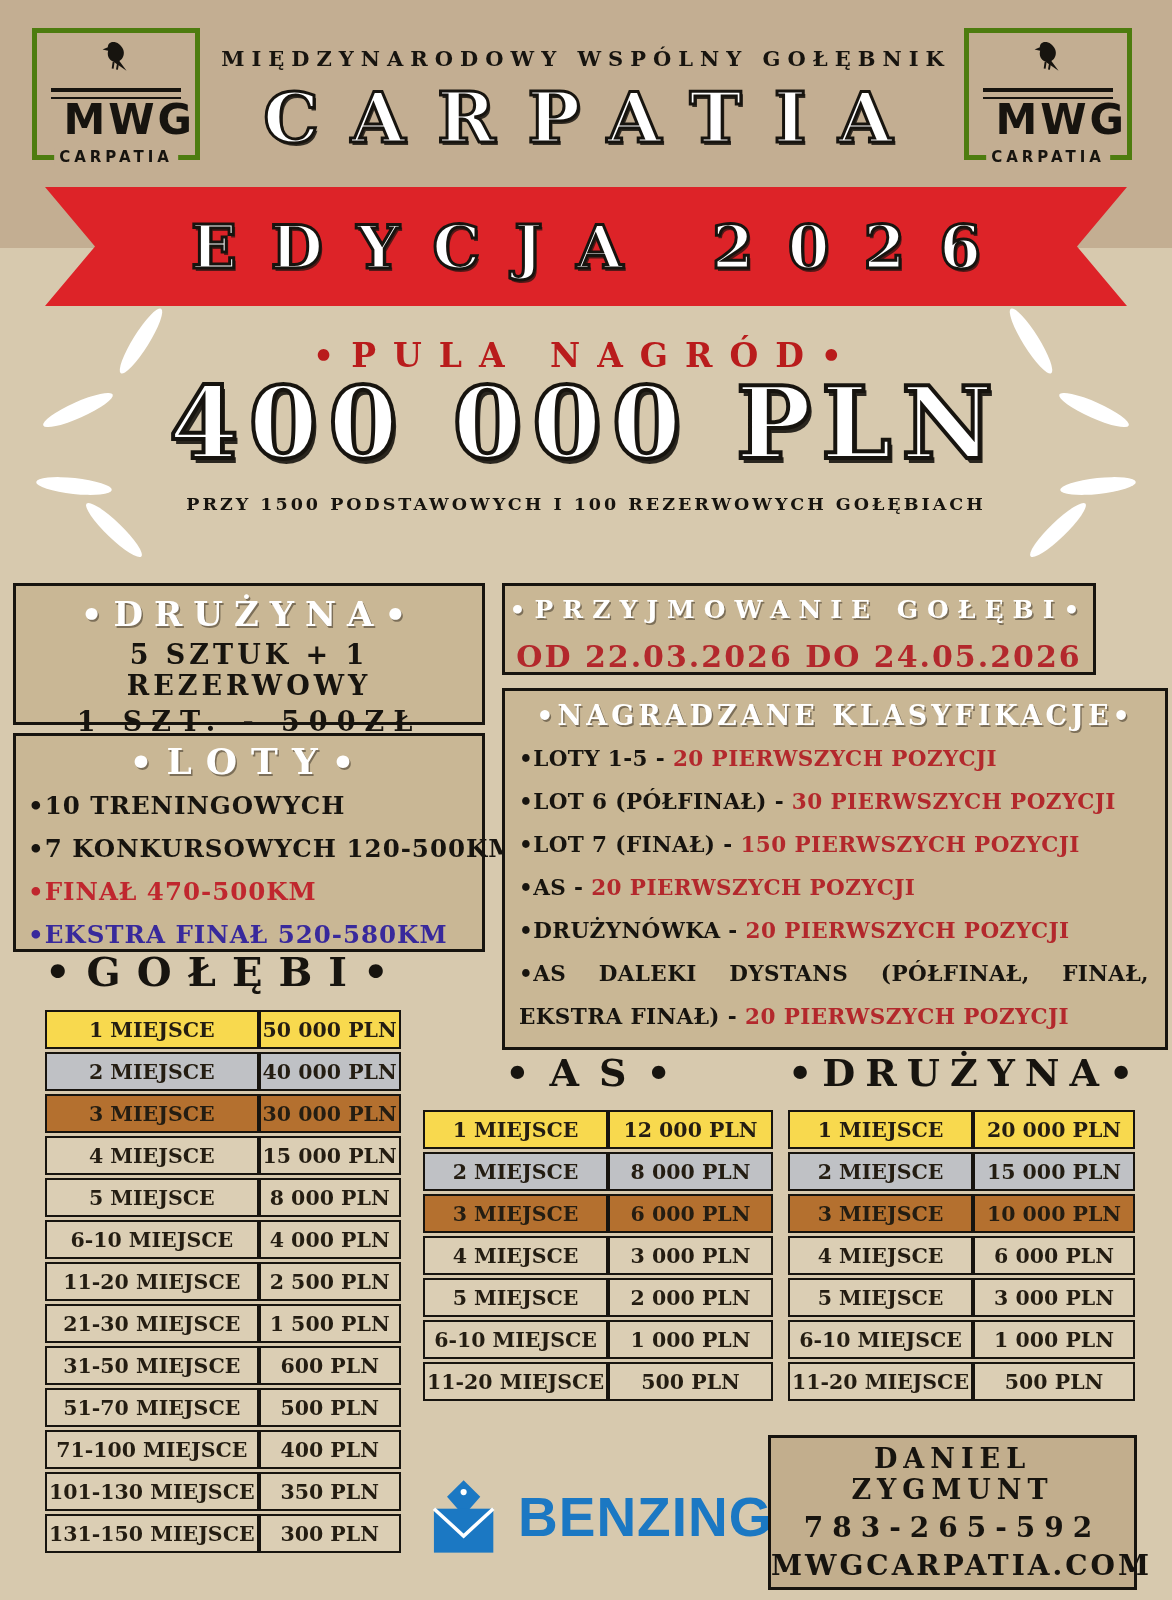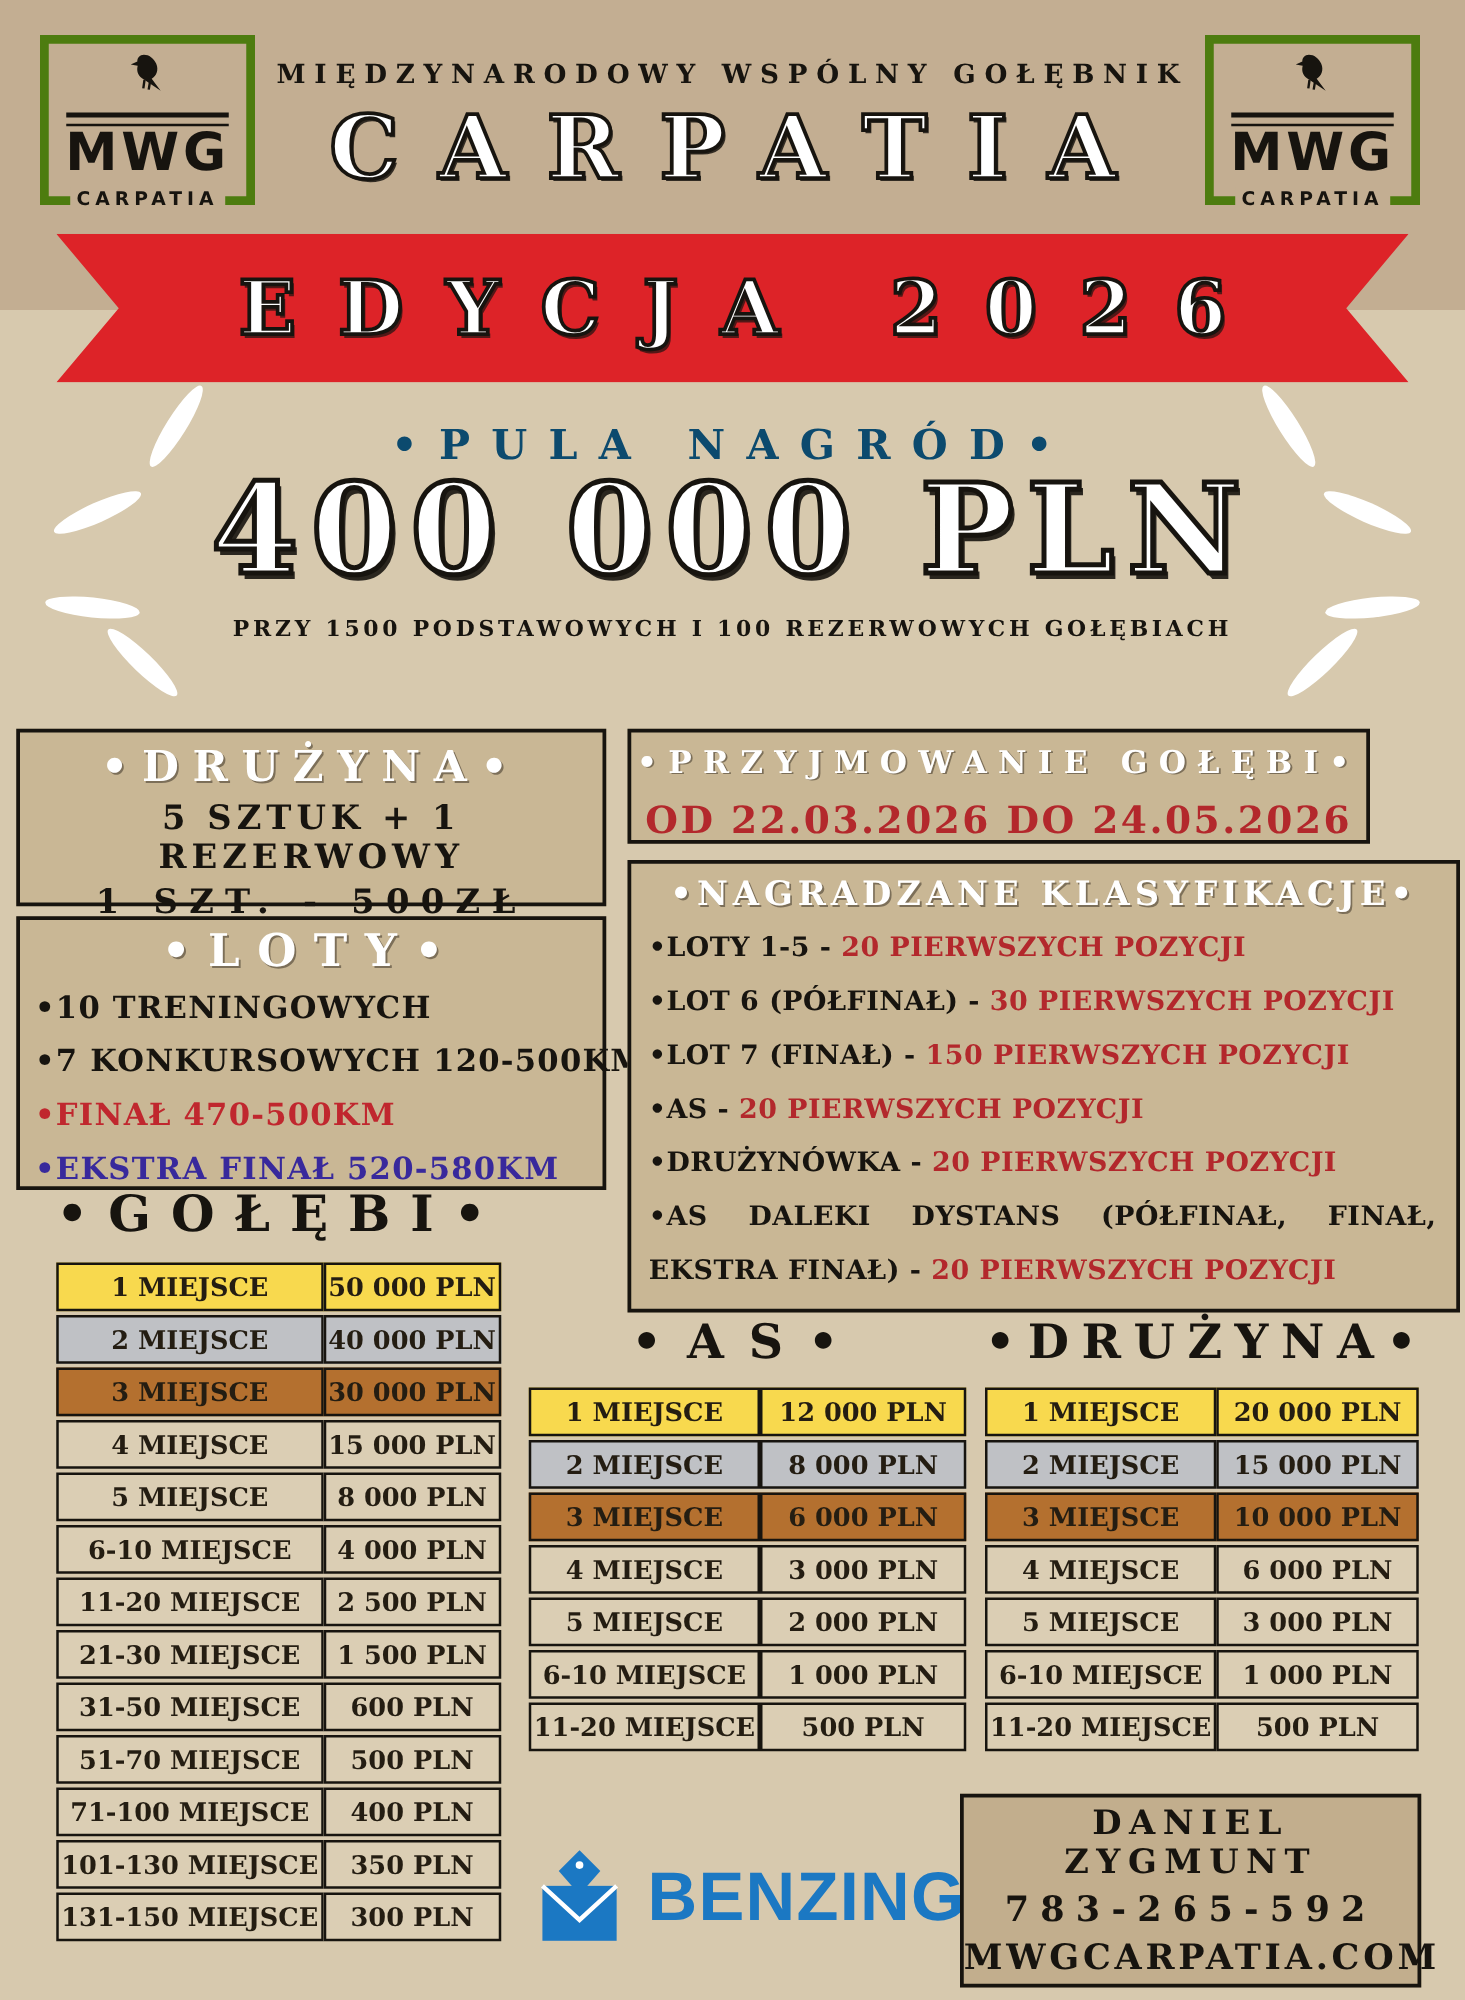--- a/index.html
+++ b/index.html
@@ -1,40 +1,40 @@
 <!DOCTYPE html>
 <html><head>
 <meta charset="utf-8">
 <style>
   html,body{margin:0;padding:0;}
   body{font-family:"DejaVu Serif","Liberation Serif",serif;}
   .poster{position:relative;width:1172px;height:1600px;background:#d7c9ae;overflow:hidden;}
 
   
   .top-band{position:absolute;left:0;top:0;width:1172px;height:248px;background:#c3ae92;}
-  .logo-box{position:absolute;top:28px;width:158px;height:122px;border:7px solid #4d7c0f;text-align:center;}
+  .logo-box{position:absolute;top:28px;width:158px;height:122px;border:5px solid #4d7c0f;text-align:right;}
   .logo-left{left:32px;}
   .logo-right{left:964px;}
   .logo-box svg{display:block;margin:4px auto 0;}
   .logo-lines{margin:1px 14px 2px;border-top:4px solid #17140f;border-bottom:2px solid #17140f;height:5px;}
   .logo-mwg{font-family:"DejaVu Sans","Liberation Sans",sans-serif;font-weight:bold;font-size:42px;line-height:.92;letter-spacing:3px;color:#17140f;}
   .logo-sub{position:absolute;left:50%;bottom:-11px;transform:translateX(-50%);background:#c3ae92;padding:0 5px;font-family:"DejaVu Sans","Liberation Sans",sans-serif;font-weight:bold;font-size:15px;letter-spacing:4px;color:#17140f;white-space:nowrap;}
   .subtitle{position:absolute;left:0;right:0;top:46px;text-align:center;font-weight:bold;font-size:21px;letter-spacing:7px;color:#17140f;}
   .main-title{position:absolute;left:0;right:0;top:76px;text-align:center;font-weight:bold;font-size:70px;letter-spacing:32px;padding-left:16px;color:#fff;
       -webkit-text-stroke:3px #17140f;text-shadow:2px 3px 0 rgba(23,20,15,.85);}
 
   
   .ribbon{position:absolute;left:45px;right:45px;top:187px;height:119px;background:#dd2328;
       clip-path:polygon(0 0,100% 0,calc(100% - 50px) 50%,100% 100%,0 100%,50px 50%);
       display:flex;align-items:center;justify-content:center;}
   .ribbon span{color:#fff;font-weight:bold;font-size:60px;letter-spacing:34px;padding-left:34px;
       -webkit-text-stroke:3px #17140f;text-shadow:2px 3px 0 rgba(23,20,15,.7);}
 
   
-  .pula{position:absolute;left:0;right:0;top:336px;text-align:center;font-weight:bold;font-size:33px;letter-spacing:17px;color:#0c4a6e;}
+  .pula{position:absolute;left:0;right:0;top:336px;text-align:center;font-weight:bold;font-size:33px;letter-spacing:17px;color:#b91c1c;}
   .amount{position:absolute;left:0;right:0;top:364px;text-align:center;font-weight:bold;font-size:100px;letter-spacing:10px;color:#fff;
       -webkit-text-stroke:4px #17140f;text-shadow:3px 5px 0 rgba(23,20,15,.9);}
   .condition{position:absolute;left:0;right:0;top:494px;text-align:center;font-weight:bold;font-size:17.5px;letter-spacing:3px;color:#17140f;}
   .petal{position:absolute;width:16px;height:76px;background:#fff;border-radius:50%;}
 
   
   .info-box{position:absolute;background:#c9b795;border:3px solid #17140f;box-sizing:border-box;text-align:center;color:#17140f;}
   .box-title{font-weight:bold;color:#fff;text-shadow:1.5px 1.5px 0 rgba(30,25,15,.45);}
   .team-box{left:13px;top:583px;width:472px;height:142px;}
   .team-box .box-title{font-size:34px;letter-spacing:11px;margin-top:8px;}

